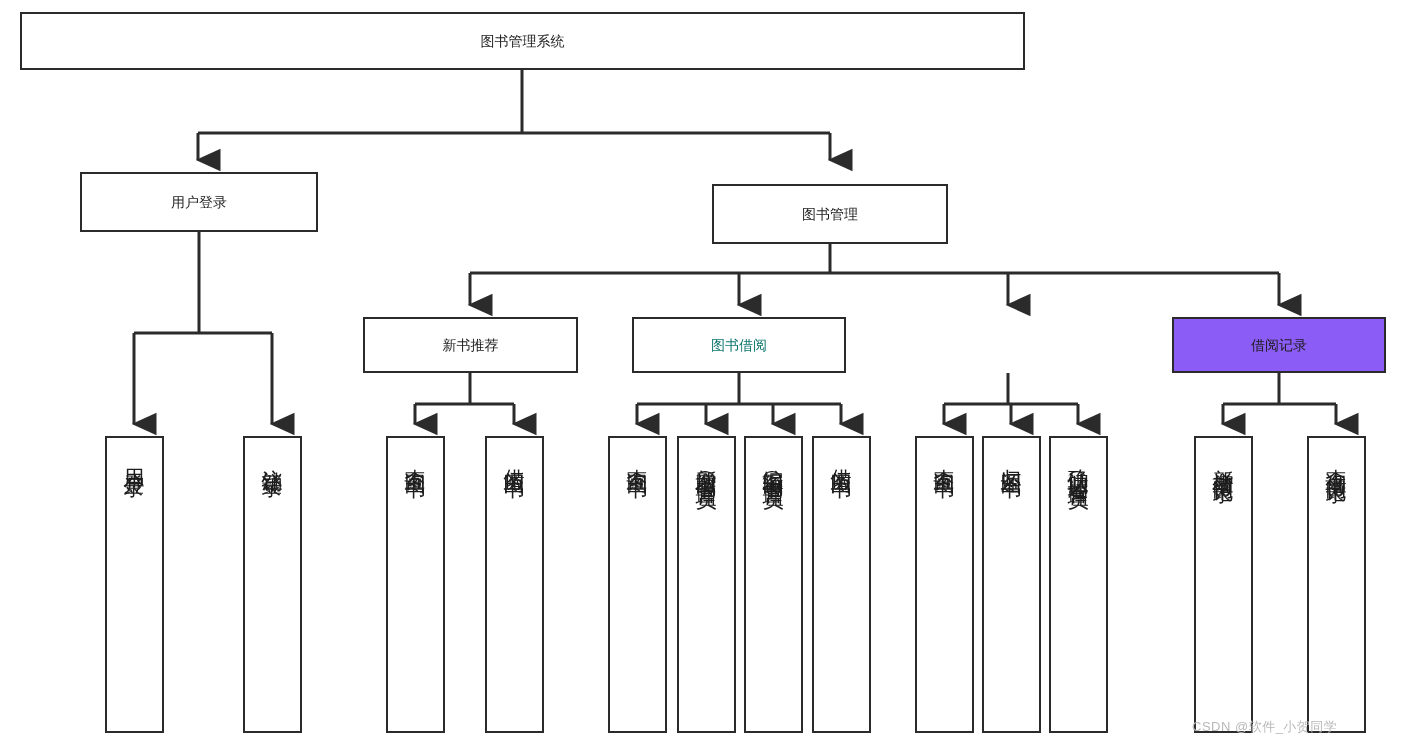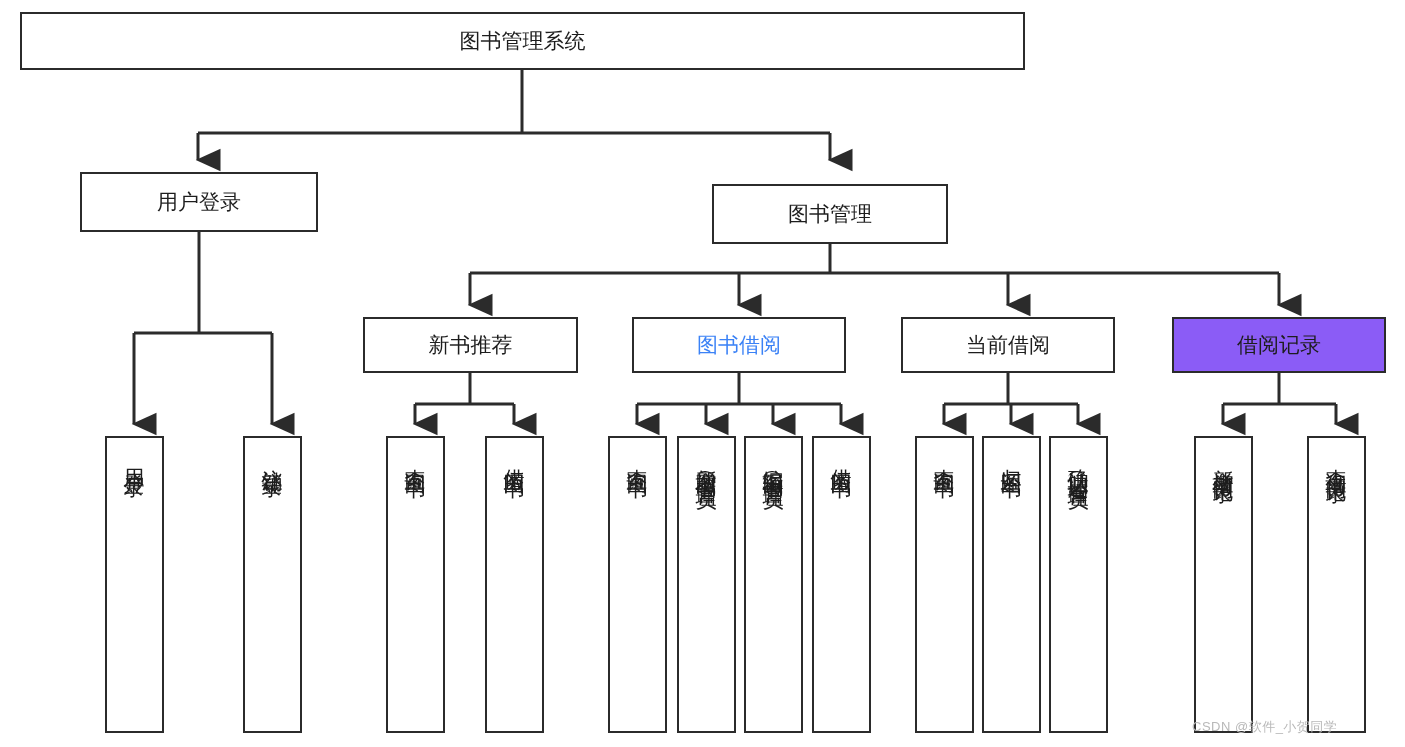--- a/index.html
+++ b/index.html
@@ -35,21 +35,21 @@
     justify-content: center;
     color: #1d1d1d;
   }
   .node-box .label {
     display: block;
     text-align: center;
     line-height: 1.18;
     white-space: nowrap;
   }
   .horiz .label {
-    font-size: 21px;
+    font-size: 14px;
   }
   .vert {
     align-items: flex-start;
     justify-content: center;
     padding-top: 14px;
   }
   .vert .label {
     writing-mode: vertical-rl;
     text-orientation: upright;
     font-size: 21px;
@@ -140,25 +140,22 @@
   <div class="node-box horiz" style="left: 80px; top: 172px; width: 238px; height: 60px; border-color: rgb(43, 43, 43); background: rgb(255, 255, 255); color: rgb(29, 29, 29);">
     <span class="label">用户登录</span>
   </div>
   <div class="node-box horiz" style="left: 712px; top: 184px; width: 236px; height: 60px; border-color: rgb(43, 43, 43); background: rgb(255, 255, 255); color: rgb(29, 29, 29);">
     <span class="label">图书管理</span>
   </div>
 
   <div class="node-box horiz" style="left: 363px; top: 317px; width: 215px; height: 56px; border-color: rgb(43, 43, 43); background: rgb(255, 255, 255); color: rgb(29, 29, 29);">
     <span class="label">新书推荐</span>
   </div>
-  <div class="node-box horiz" style="left: 632px; top: 317px; width: 214px; height: 56px; border-color: rgb(43, 43, 43); background: rgb(255, 255, 255); color: #3b82f6;">
+  <div class="node-box horiz" style="left: 632px; top: 317px; width: 214px; height: 56px; border-color: rgb(43, 43, 43); background: rgb(255, 255, 255); color: #0f766e;">
     <span class="label">图书借阅</span>
-  </div>
-  <div class="node-box horiz" style="left: 901px; top: 317px; width: 214px; height: 56px; border-color: rgb(43, 43, 43); background: rgb(255, 255, 255); color: rgb(29, 29, 29);">
-    <span class="label">当前借阅</span>
   </div>
   <div class="node-box horiz" style="left: 1172px; top: 317px; width: 214px; height: 56px; border-color: rgb(43, 43, 43); background: #8b5cf6; color: rgb(29, 29, 29);">
     <span class="label">借阅记录</span>
   </div>
 
   <div class="node-box vert" style="left: 105px; top: 436px; width: 59px; height: 297px; border-color: rgb(43, 43, 43); background: rgb(255, 255, 255); color: rgb(29, 29, 29);">
     <span class="label">用户登录</span>
   </div>
   <div class="node-box vert" style="left: 243px; top: 436px; width: 59px; height: 297px; border-color: rgb(43, 43, 43); background: rgb(255, 255, 255); color: rgb(29, 29, 29);">
     <span class="label">注销登录</span>

